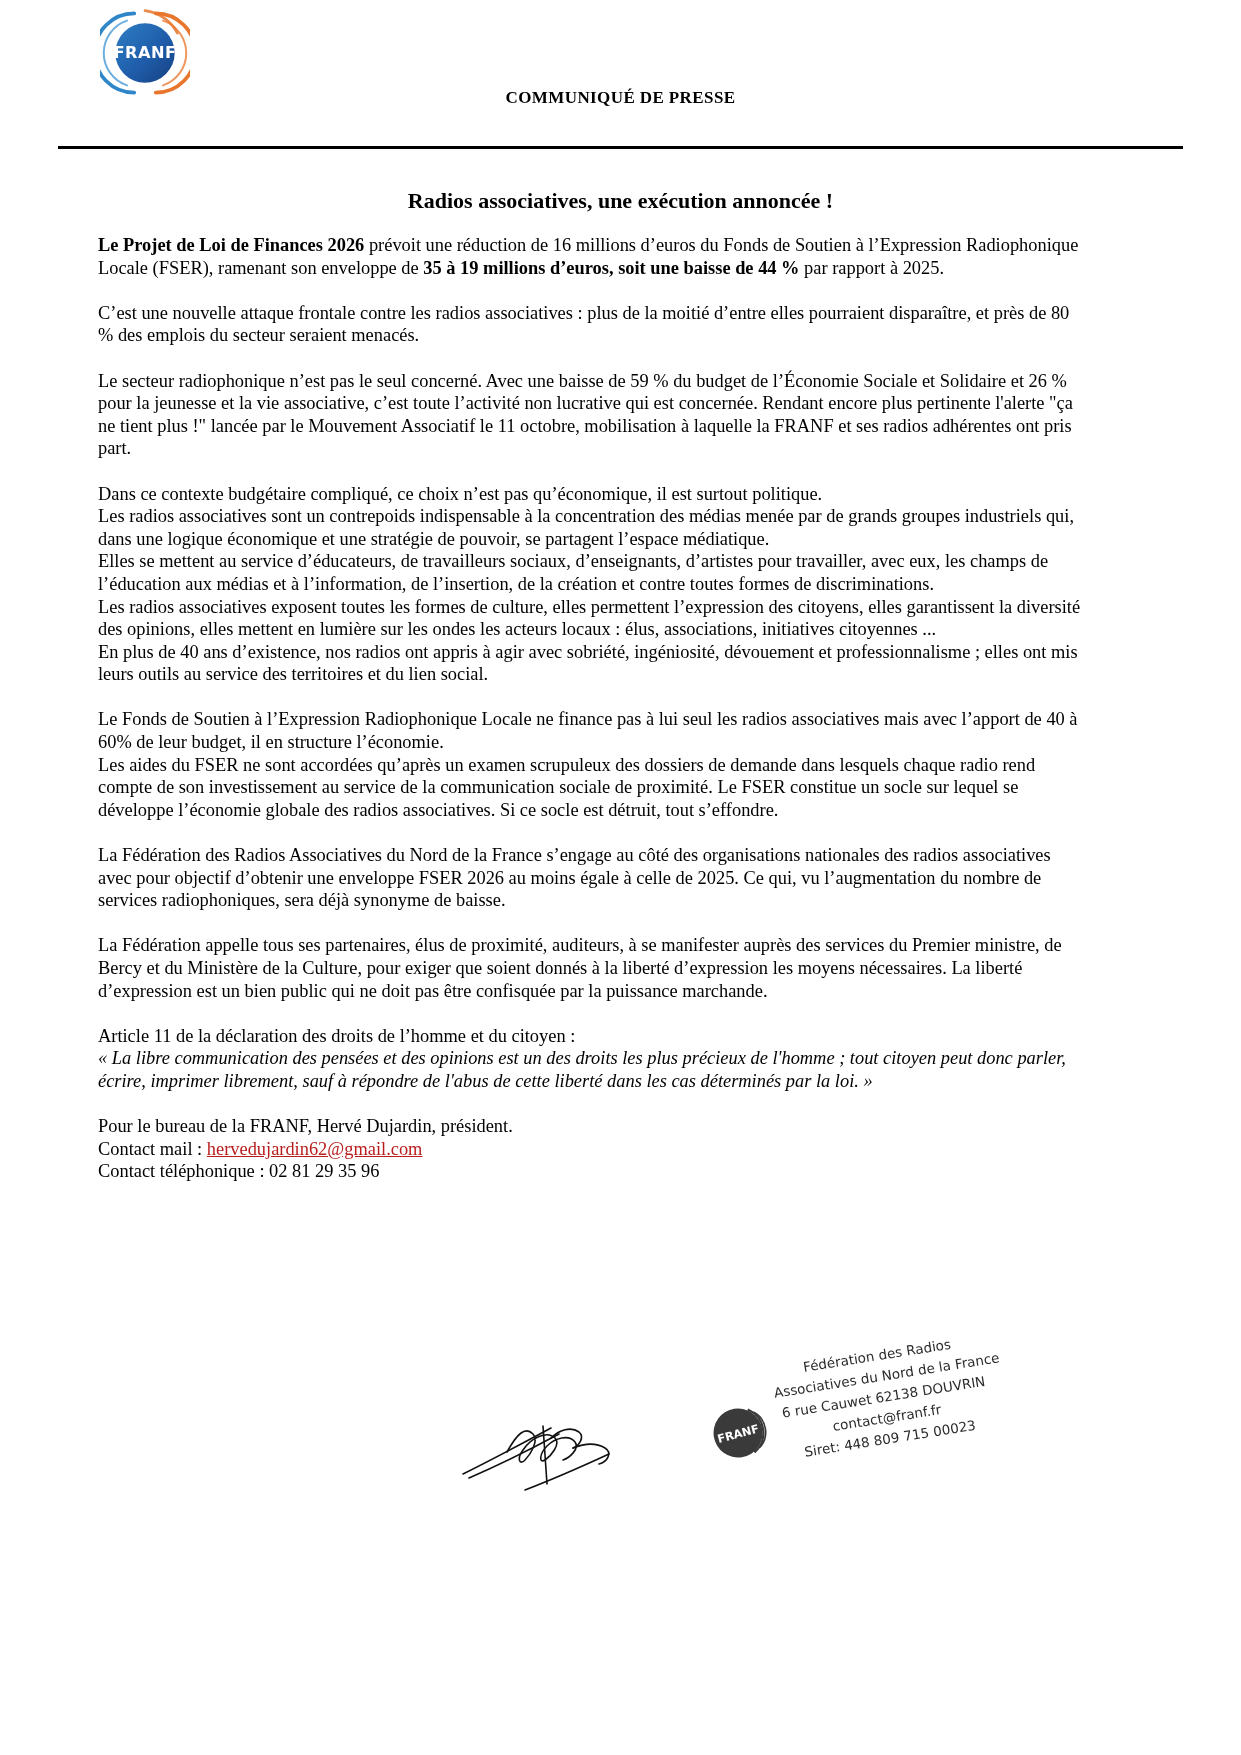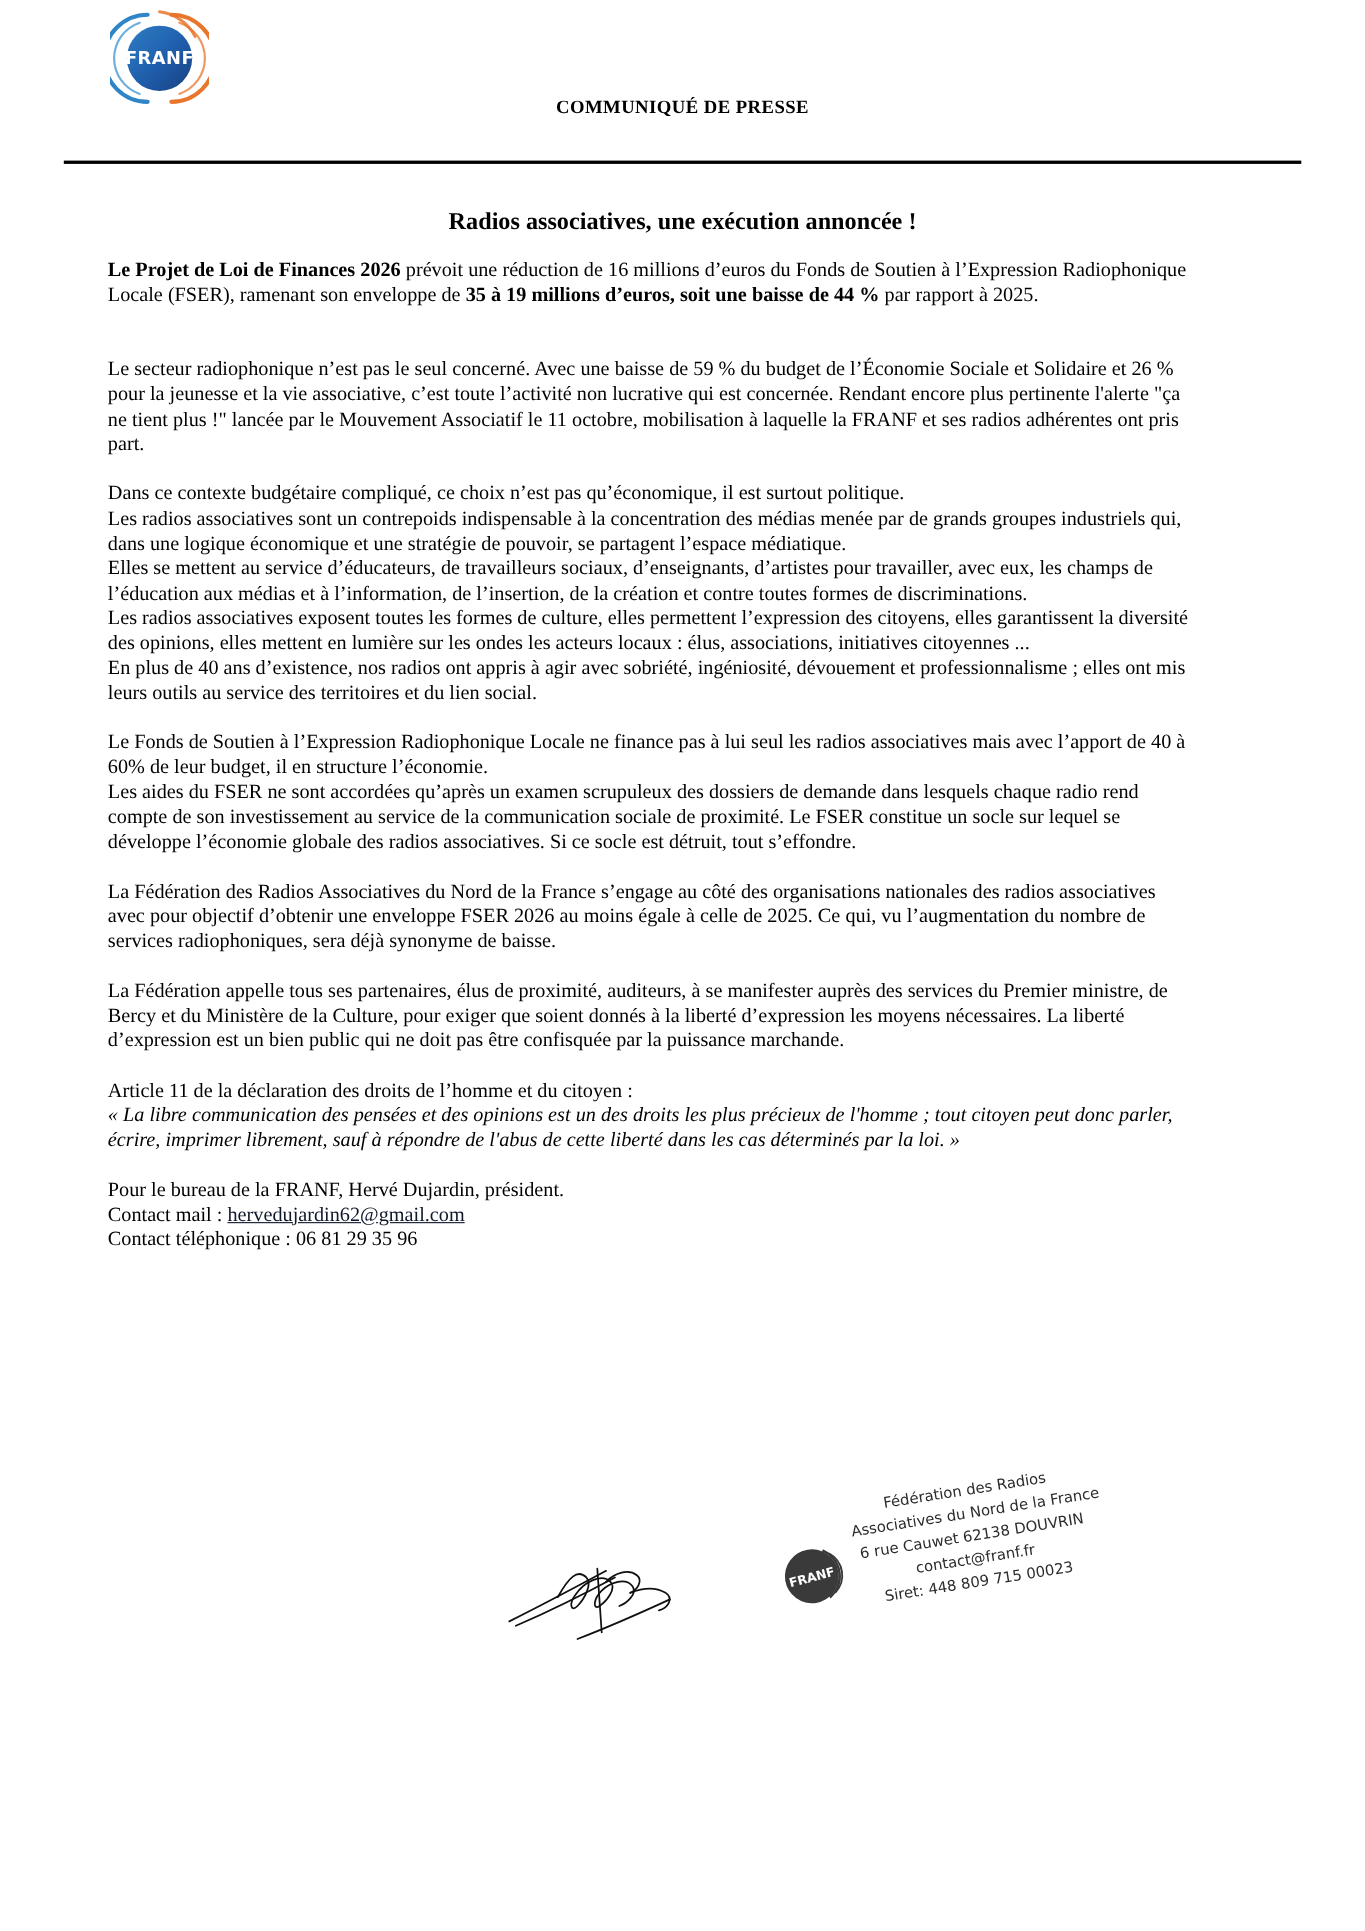--- a/index.html
+++ b/index.html
@@ -90,21 +90,21 @@
   }
   .spacer {
     height: 22.6px;
   }
 
   b, .b { font-weight: bold; }
   i, .i { font-style: italic; }
 
   .link {
     text-decoration: underline;
-    color: #0f172a;
+    color: #b91c1c;
   }
 
   
   .signature {
     position: absolute;
     left: 455px;
     top: 1408px;
     width: 200px;
     height: 90px;
   }
@@ -178,20 +178,21 @@
   <h1 class="doc-title">Radios associatives, une exécution annoncée !</h1>
 
   <div class="body-content">
 
     <p class="para">
       <b>Le Projet de Loi de Finances 2026</b><span> prévoit une réduction de 16 millions d’euros du Fonds de Soutien à l’Expression Radiophonique Locale (FSER), ramenant son enveloppe de </span><b>35 à 19 millions d’euros, soit une baisse de 44 %</b><span> par rapport à 2025.</span>
     </p>
 
     <div class="spacer"></div>
 
+    <p class="para">C’est une nouvelle attaque frontale contre les radios associatives : plus de la moitié d’entre elles pourraient disparaître, et près de 80 % des emplois du secteur seraient menacés.</p>
 
     <div class="spacer"></div>
 
     <p class="para">Le secteur radiophonique n’est pas le seul concerné. Avec une baisse de 59 % du budget de l’Économie Sociale et Solidaire et 26 % pour la jeunesse et la vie associative, c’est toute l’activité non lucrative qui est concernée. Rendant encore plus pertinente l'alerte "ça ne tient plus !" lancée par le Mouvement Associatif le 11 octobre, mobilisation à laquelle la FRANF et ses radios adhérentes ont pris part.</p>
 
     <div class="spacer"></div>
 
     <p class="para">Dans ce contexte budgétaire compliqué, ce choix n’est pas qu’économique, il est surtout politique.</p>
     <p class="para">Les radios associatives sont un contrepoids indispensable à la concentration des médias menée par de grands groupes industriels qui, dans une logique économique et une stratégie de pouvoir, se partagent l’espace médiatique.</p>
     <p class="para">Elles se mettent au service d’éducateurs, de travailleurs sociaux, d’enseignants, d’artistes pour travailler, avec eux, les champs de l’éducation aux médias et à l’information, de l’insertion, de la création et contre toutes formes de discriminations.</p>
@@ -215,21 +216,21 @@
 
     <p class="para">Article 11 de la déclaration des droits de l’homme et du citoyen :</p>
     <p class="para i">« La libre communication des pensées et des opinions est un des droits les plus précieux de l'homme ; tout citoyen peut donc parler, écrire, imprimer librement, sauf à répondre de l'abus de cette liberté dans les cas déterminés par la loi. »</p>
 
     <div class="spacer"></div>
 
     <p class="para">Pour le bureau de la FRANF, Hervé Dujardin, président.</p>
     <p class="para">
       <span>Contact mail : </span><a class="link" href="#">hervedujardin62@gmail.com</a>
     </p>
-    <p class="para">Contact téléphonique : 06 81 29 35 96</p>
+    <p class="para">Contact téléphonique : 02 81 29 35 96</p>
   </div>
 
   <div class="signature">
     <svg viewBox="0 0 200 90" width="200" height="90" aria-hidden="true">
       <g fill="none" stroke="#111111" stroke-width="1.6" stroke-linecap="round" stroke-linejoin="round">
         <path d="M8 66 C 40 50, 70 34, 96 20"></path>
         <path d="M14 70 C 46 56, 78 40, 104 26"></path>
         <path d="M52 44 C 62 26, 70 18, 78 26 C 84 32, 76 46, 70 52 C 64 58, 62 50, 68 42 C 76 30, 92 22, 100 30 C 106 36, 96 48, 90 52 C 84 56, 84 46, 92 38 C 100 30, 114 26, 120 34 C 125 41, 114 50, 108 52"></path>
         <path d="M96 30 C 104 22, 116 18, 124 24 C 130 29, 124 38, 118 40"></path>
         <path d="M118 40 C 128 36, 140 34, 150 40 C 158 45, 152 54, 144 56"></path>

